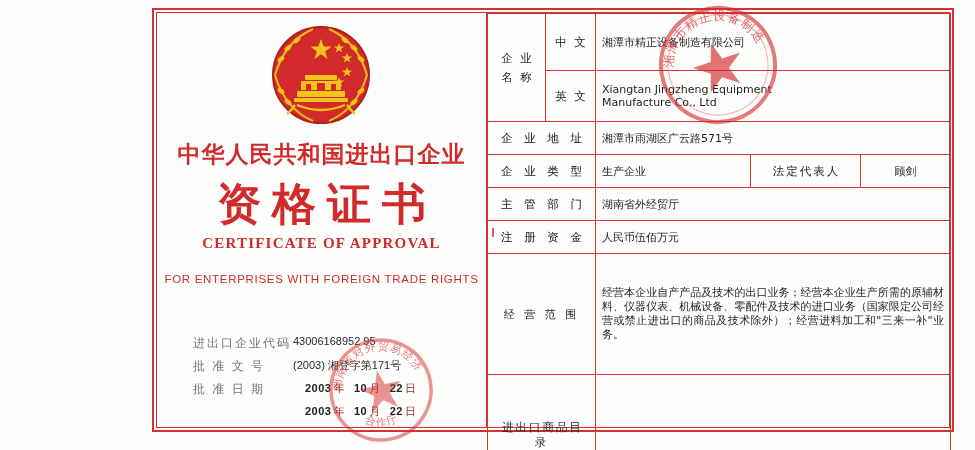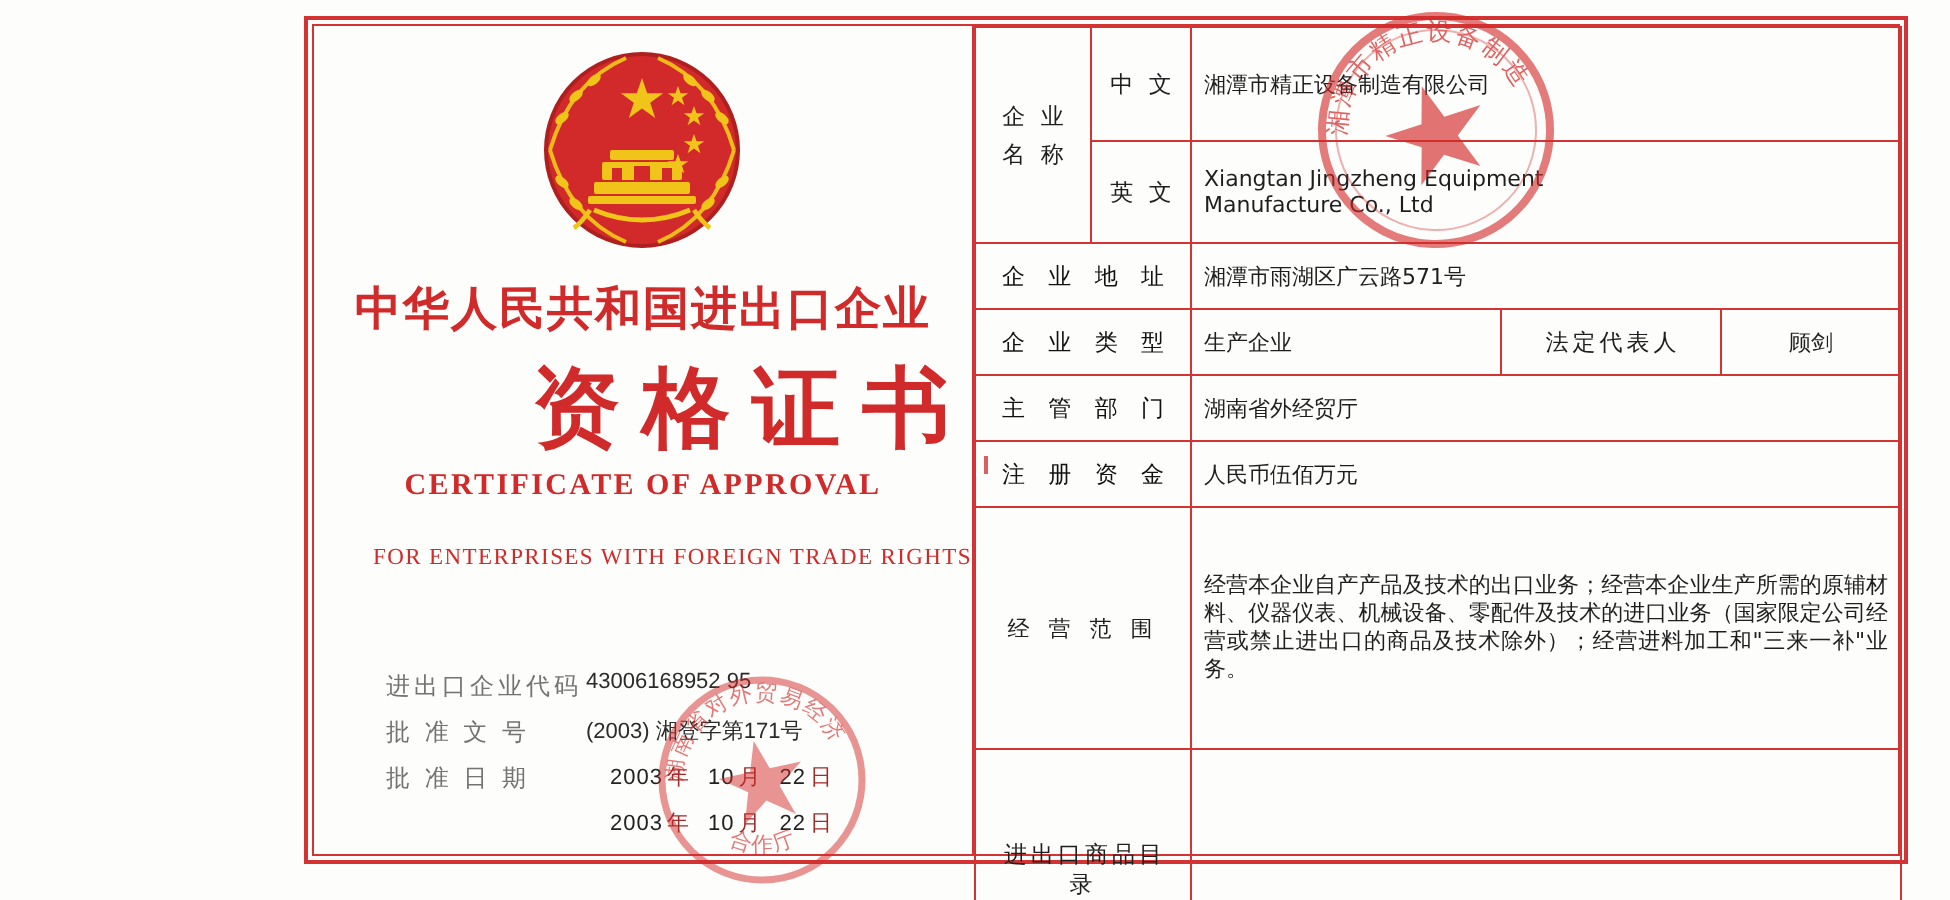--- a/index.html
+++ b/index.html
@@ -75,21 +75,21 @@
     font-size: 23px;
     font-weight: bold;
     letter-spacing: 1px;
     color: #d02a2a;
   }
   .title-big {
     position: absolute;
     left: 0;
     top: 162px;
     width: 329px;
-    text-align: right;
+    text-align: center;
     font-family: "DejaVu Sans", sans-serif;
     font-size: 44px;
     font-weight: bold;
     letter-spacing: 11px;
     text-indent: 11px;
     color: #d02a2a;
   }
   .title-en {
     position: absolute;
     left: 0;
@@ -100,22 +100,22 @@
     font-size: 15px;
     font-weight: bold;
     letter-spacing: 1.2px;
     color: #d02a2a;
   }
   .subtitle-en {
     position: absolute;
     left: 0;
     top: 258px;
     width: 329px;
-    text-align: right;
-    font-family: Liberation Serif, serif;
+    text-align: center;
+    font-family: Liberation Sans, sans-serif;
     font-size: 11.5px;
     line-height: 16px;
     letter-spacing: 0.7px;
     color: #d02a2a;
   }
 
   
   .fields {
     position: absolute;
     left: 36px;
@@ -150,21 +150,21 @@
   }
   .date-value {
     position: absolute;
     left: 112px;
     top: 0;
     font-size: 11px;
     color: #2a2a2a;
     white-space: nowrap;
     letter-spacing: 0.5px;
   }
-  .date-value .num { color:#222; }
+  .date-value .num { color:#222;font-weight:bold; }
   .date-value .unit { color:#a02b2b; margin: 0 9px 0 2px; }
 
   
   .table-wrap {
     position: absolute;
     left: 487px;
     top: 13px;
     width: 463px;
     height: 414px;
   }

